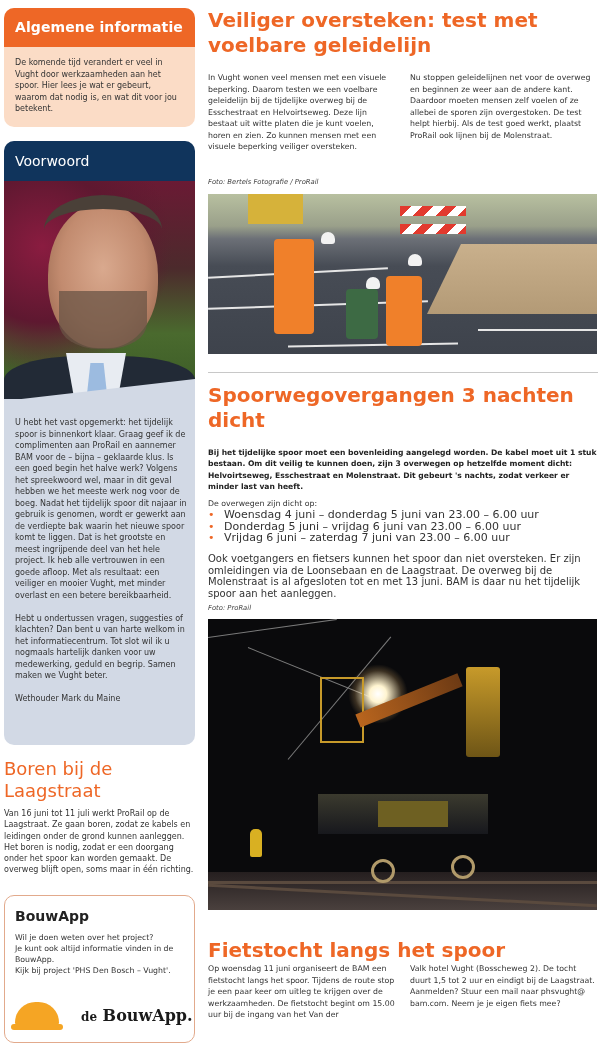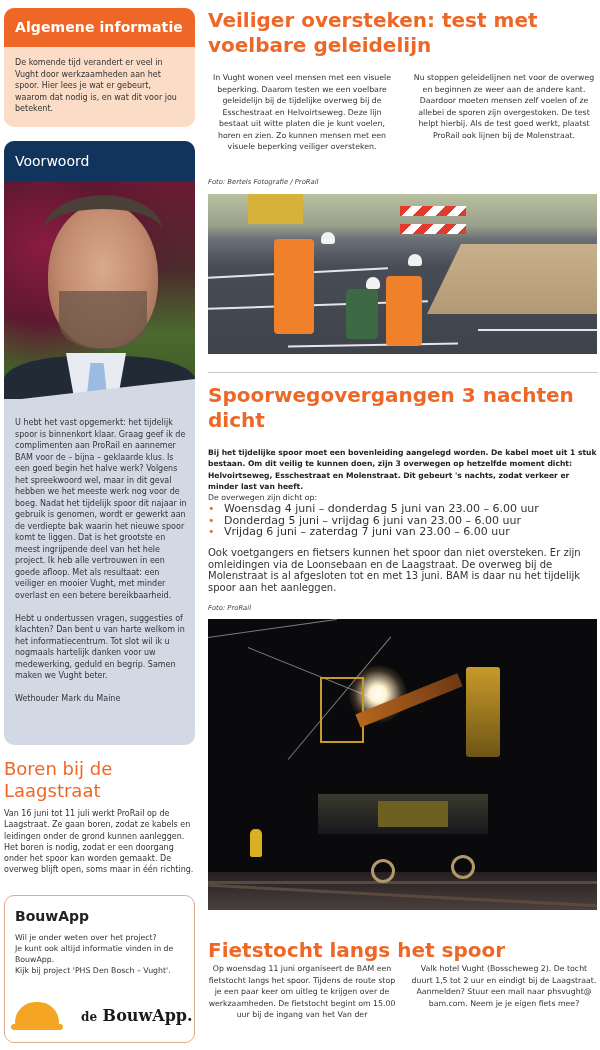--- a/index.html
+++ b/index.html
@@ -40,42 +40,42 @@
   .bouwapp h3 { font-size: 14px; font-weight: bold; color: #222; }
   .bouwapp p { margin-top: 8px; font-size: 7.8px; line-height: 11px; color: #333; }
   .bouwapp .logo { position: absolute; left: 10px; bottom: 14px; display: flex; align-items: center; }
   .helmet { width: 44px; height: 26px; background: #f5a524; border-radius: 22px 22px 6px 6px; position: relative; }
   .helmet:after { content: ""; position: absolute; left: -4px; bottom: -2px; width: 52px; height: 6px; background: #f5a524; border-radius: 3px; }
   .bouwapp .brand { margin-left: 22px; font-family: "DejaVu Serif", serif; font-weight: bold; font-size: 16px; color: #1a1a1a; }
   .bouwapp .brand .de { font-size: 12px; }
 
   
   h1.orange { color: #ee6726; font-weight: bold; font-size: 20px; line-height: 25px; }
-  .two-col { display: flex; gap: 14px; font-size: 7.8px; line-height: 11.5px; color: #333; text-align: center; }
+  .two-col { display: flex; gap: 14px; font-size: 7.8px; line-height: 11.5px; color: #333; }
   .two-col > div { flex: 1; }
   .caption { font-style: italic; font-size: 6.8px; color: #444; }
 
   .a1 { position: absolute; top: 8px; left: 0; width: 390px; }
   .a1 .two-col { margin-top: 14px; }
   .a1 .caption { position: absolute; top: 170px; left: 0; }
   .photo1 { position: absolute; top: 194px; left: 0; width: 389px; height: 160px; overflow: hidden;
     background: linear-gradient(180deg, #b8c0a0 0%, #9aa08a 20%, #6c7077 28%, #474c55 45%, #3e434c 100%); }
   .photo1 .sand { position: absolute; right: 0; top: 50px; width: 170px; height: 70px; background: linear-gradient(180deg,#c9b08c,#b39a76); clip-path: polygon(20% 0,100% 0,100% 100%,0 100%); }
   .photo1 .stripe { position: absolute; height: 2px; background: #e6e6e6; }
   .photo1 .barrier { position: absolute; left: 192px; top: 12px; width: 66px; height: 10px; background: repeating-linear-gradient(135deg,#e23a2e 0 8px,#fff 8px 16px); }
   .photo1 .barrier.b2 { top: 30px; }
   .photo1 .worker { position: absolute; background: #f0802a; border-radius: 4px; }
   .photo1 .hat { position: absolute; width: 14px; height: 12px; border-radius: 7px 7px 3px 3px; background: #f2f2f2; }
   .photo1 .machine { position: absolute; left: 40px; top: 0; width: 55px; height: 30px; background: #d6b23a; }
 
   .hr { position: absolute; top: 372px; left: 0; width: 390px; height: 1px; background: #c8c8c8; }
 
   .a2 { position: absolute; top: 383px; left: 0; width: 390px; }
   .a2 .lead { margin-top: 14px; font-weight: bold; font-size: 7.6px; line-height: 11.3px; color: #222; }
-  .a2 .plain { font-size: 7.8px; line-height: 11.3px; color: #333; }
+  .a2 .plain { margin-top: 6px; font-size: 7.8px; line-height: 11.3px; color: #333; }
   .a2 ul { list-style: none; margin-top: 0; font-size: 11px; line-height: 11.3px; color: #333; }
   .a2 ul li { padding-left: 16px; position: relative; }
   .a2 ul li:before { content: "•"; position: absolute; left: 0; color: #ee6726; }
   .a2 .para2 { margin-top: 10px; font-size: 10px; line-height: 11.5px; color: #333; }
   .a2 .caption { position: absolute; top: 221px; left: 0; }
   .photo2 { position: absolute; top: 619px; left: 0; width: 389px; height: 291px; overflow: hidden; background: #0a0a0c; }
   .photo2 .glow { position: absolute; left: 140px; top: 45px; width: 60px; height: 60px; border-radius: 50%; background: radial-gradient(circle,#ffffff 0%,#fff4d0 20%,rgba(255,200,120,0.2) 55%,transparent 70%); }
   .photo2 .boom { position: absolute; left: 150px; top: 95px; width: 110px; height: 14px; background: linear-gradient(90deg,#b9651e,#6d3a14); transform: rotate(-22deg); transform-origin: left; }
   .photo2 .basket { position: absolute; left: 112px; top: 58px; width: 44px; height: 66px; border: 2px solid #c79a2a; }
   .photo2 .mast { position: absolute; left: 258px; top: 48px; width: 34px; height: 90px; background: linear-gradient(180deg,#c79a2a,#6e5516); border-radius: 3px; }
@@ -119,21 +119,21 @@
   </section>
 
   <section class="boren">
     <h2>Boren bij de Laagstraat</h2>
     <p>Van 16 juni tot 11 juli werkt ProRail op de Laagstraat. Ze gaan boren, zodat ze kabels en leidingen onder de grond kunnen aanleggen. Het boren is nodig, zodat er een doorgang onder het spoor kan worden gemaakt. De overweg blijft open, soms maar in één richting.</p>
   </section>
 
   <section class="bouwapp">
     <h3>BouwApp</h3>
     <p>
-      <span>Wil je onder weten over het project?</span><br>
+      <span>Wil je doen weten over het project?</span><br>
       <span>Je kunt ook altijd informatie vinden in de BouwApp.</span><br>
       <span>Kijk bij project 'PHS Den Bosch – Vught'.</span>
     </p>
     <div class="logo">
       <div class="helmet"></div>
       <div class="brand">
         <span class="de">de</span>
         <span>BouwApp.</span>
       </div>
     </div>

